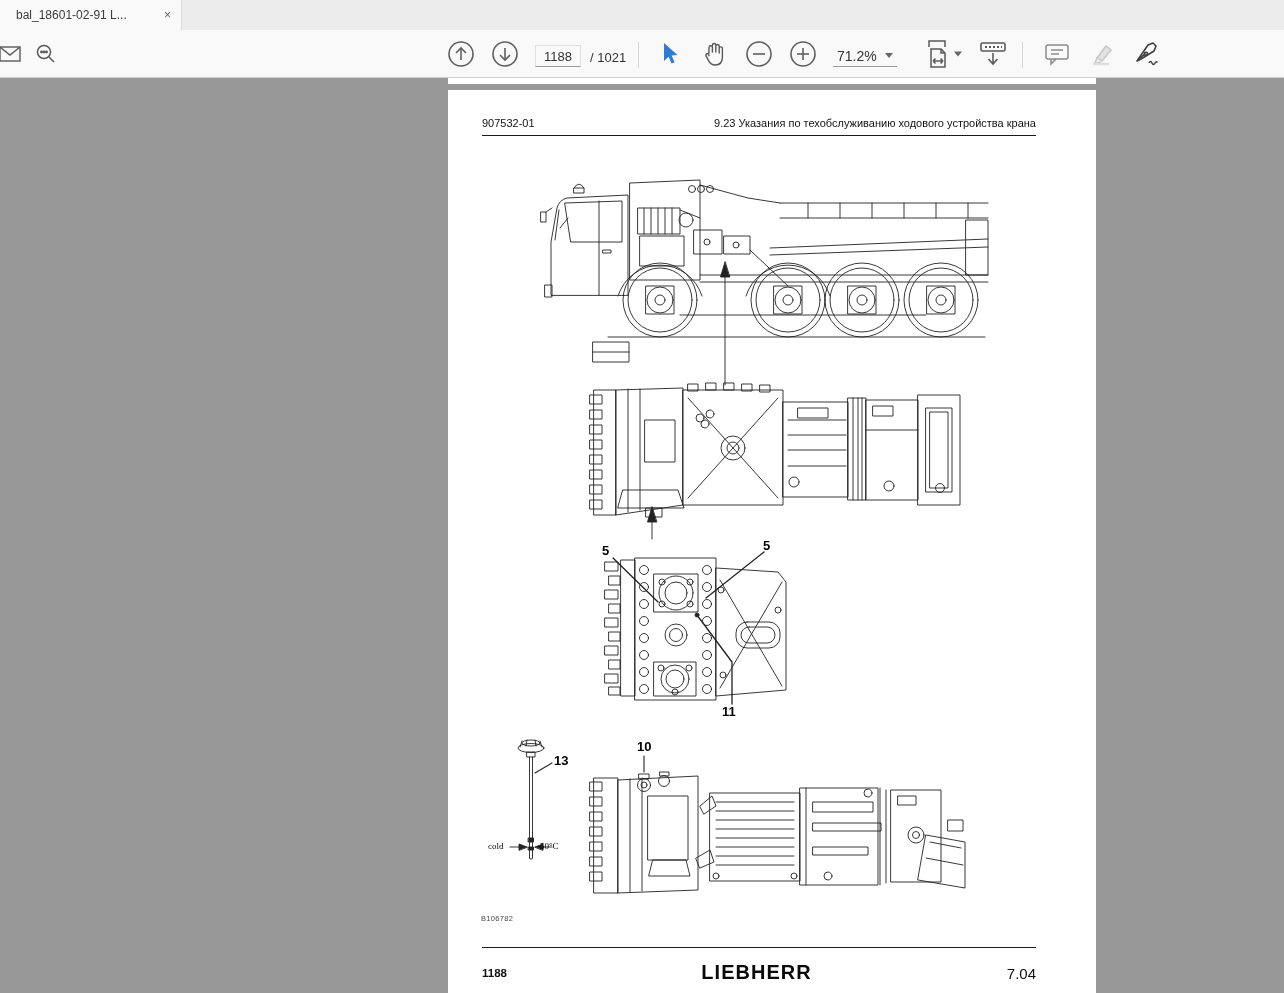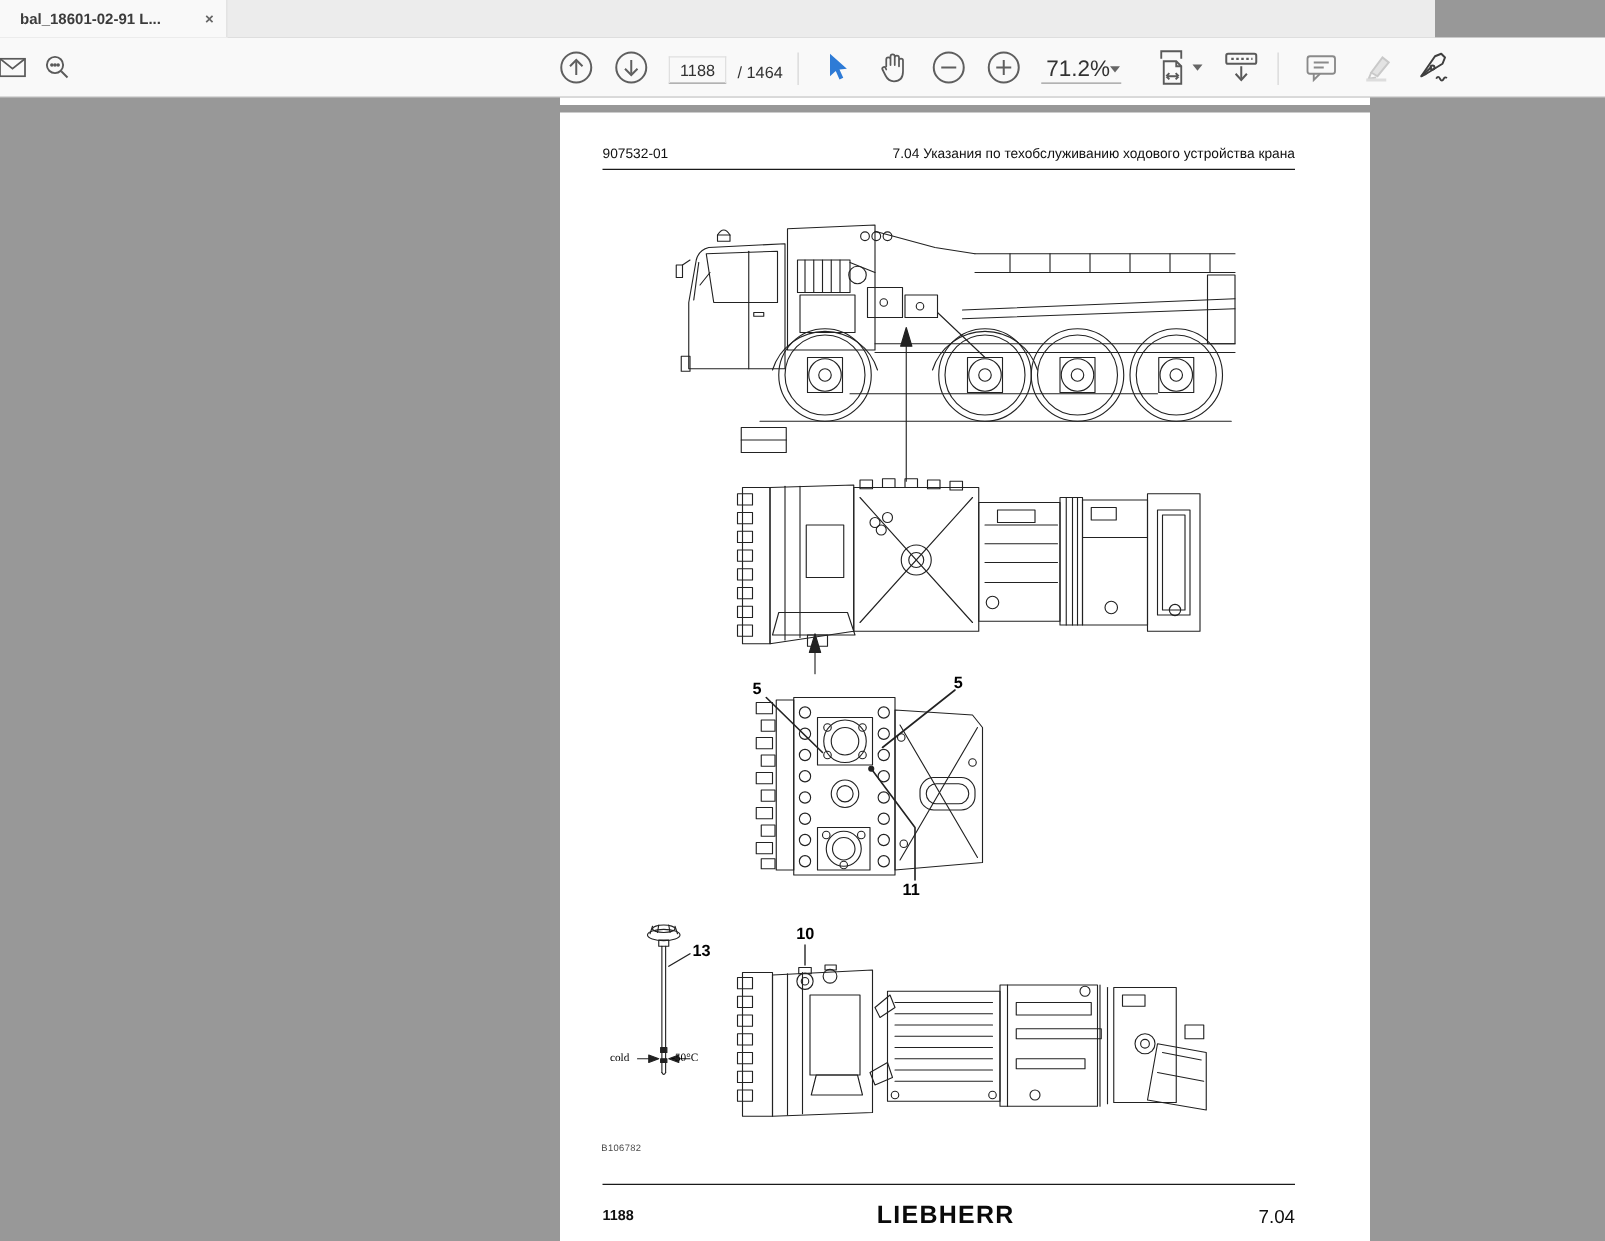--- a/index.html
+++ b/index.html
@@ -1,37 +1,37 @@
 <!DOCTYPE html>
 <html><head>
 <meta charset="utf-8">
 <style>
   html,body{margin:0;padding:0;background:#989898;font-family:"Liberation Sans",sans-serif;}
   #app{position:relative;width:1284px;height:993px;overflow:hidden;background:#989898;}
 
   
-  .tabstrip{position:absolute;left:0;top:0;width:1148px;height:30px;background:#ececec;font-weight:bold;}
+  .tabstrip{position:absolute;left:0;top:0;width:1284px;height:30px;background:#ececec;}
   .tab{position:absolute;left:0;top:0;height:30px;width:182px;background:#f9f9f9;
        border-right:1px solid #dcdcdc;display:flex;align-items:center;padding:0 10px 0 16px;box-sizing:border-box;}
   .tab-title{font-size:12px;color:#3c3c3c;white-space:nowrap;overflow:hidden;flex:1;}
   .tab-close{font-size:12px;color:#666;margin-left:8px;cursor:pointer;line-height:1;}
 
   
   .toolbar{position:absolute;left:0;top:30px;width:1284px;height:48px;background:#f9f9f9;
            border-bottom:1px solid #cfcfcf;box-sizing:border-box;}
   .tb{position:absolute;top:50%;transform:translate(-50%,-50%);display:flex;align-items:center;color:#5a5a5a;}
   .tb svg{display:block;}
   .vsep{position:absolute;top:12px;width:1px;height:26px;background:#d6d6d6;}
   .page-box{position:absolute;left:535px;top:15px;width:46px;height:22px;border:1px solid #e0e0e0;
             border-bottom:1px solid #9a9a9a;background:transparent;text-align:center;font-size:13px;color:#333;
             font-family:"Liberation Sans",sans-serif;box-sizing:border-box;}
   .page-total{position:absolute;left:590px;top:20px;font-size:13px;color:#333;white-space:nowrap;}
   .zoom-box{position:absolute;left:833px;top:15px;width:64px;height:22px;border-bottom:1px solid #9a9a9a;
             display:flex;align-items:center;justify-content:space-between;padding:0 4px;box-sizing:border-box;cursor:pointer;}
-  .zoom-val{font-size:18px;color:#333;}
+  .zoom-val{font-size:14px;color:#333;}
   .caret{width:0;height:0;border-left:4px solid transparent;border-right:4px solid transparent;border-top:5px solid #666;}
 
   
   .content{position:absolute;left:0;top:78px;width:1284px;height:915px;background:#989898;}
   .prev-page-edge{position:absolute;left:448px;top:0;width:648px;height:6px;background:#ffffff;}
   .page{position:absolute;left:448px;top:12px;width:648px;height:903px;background:#ffffff;}
 
   .doc-header{position:absolute;left:34px;top:27px;width:554px;display:flex;justify-content:space-between;}
   .doc-header span{font-size:11px;color:#111;}
   .rule{position:absolute;left:34px;width:554px;height:1px;background:#1a1a1a;}
@@ -90,21 +90,21 @@
     <span class="tb" style="left:505px">
       <svg width="28" height="28" viewBox="0 0 28 28" fill="none" stroke="#5f5f5f" stroke-width="1.6">
         <circle cx="14" cy="14" r="12"></circle>
           <line x1="14" y1="8" x2="14" y2="19"></line>
           <path d="M9,15 L14,20 L19,15"></path>
       </svg>
     </span>
 
     <input class="page-box" value="1188" style="">
     <span class="page-total">
-      <span>/</span>&nbsp;<span>1464</span>
+      <span>/</span>&nbsp;<span>1021</span>
     </span>
 
     <span class="vsep" style="left:638px"></span>
 
     <span class="tb" style="left:670px">
       <svg width="20" height="24" viewBox="0 0 20 24">
         <path d="M4,1 L4,19 L8.6,14.8 L11.6,21.6 L14.6,20.2 L11.6,13.6 L17.5,13 Z" fill="#2e7bd6"></path>
       </svg>
     </span>
     <span class="tb" style="left:715px">
@@ -180,21 +180,21 @@
     </span>
   </div>
 
   <div class="content">
     <div class="prev-page-edge"></div>
 
     <div class="page">
 
       <div class="doc-header">
         <span>907532-01</span>
-        <span>7.04 Указания по техобслуживанию ходового устройства крана</span>
+        <span>9.23 Указания по техобслуживанию ходового устройства крана</span>
       </div>
       <div class="rule hdr"></div>
 
       <svg class="art" viewBox="0 0 648 903" fill="none" stroke="#222" stroke-width="0.9" stroke-linecap="round" stroke-linejoin="round">
 
         <g>
           <line x1="160" y1="247" x2="537" y2="247"></line>
 
           <path d="M103,205 L103,152 L109,118 Q111,110 119,108 L180,105 L180,205 Z"></path>
           <path d="M107,150 L111,120"></path>

